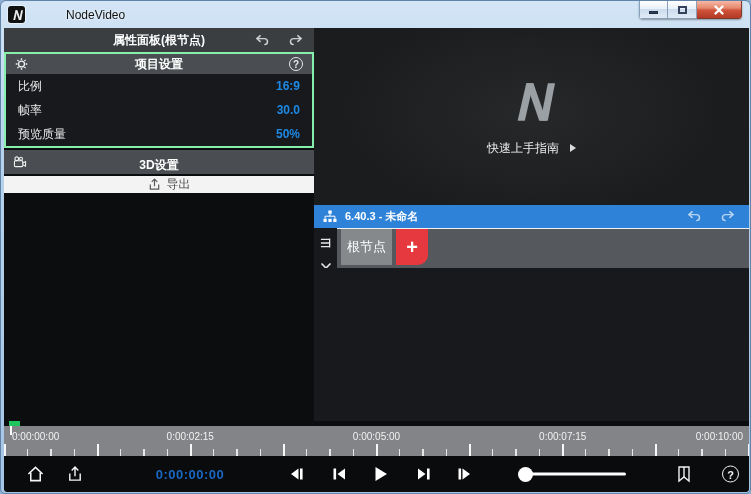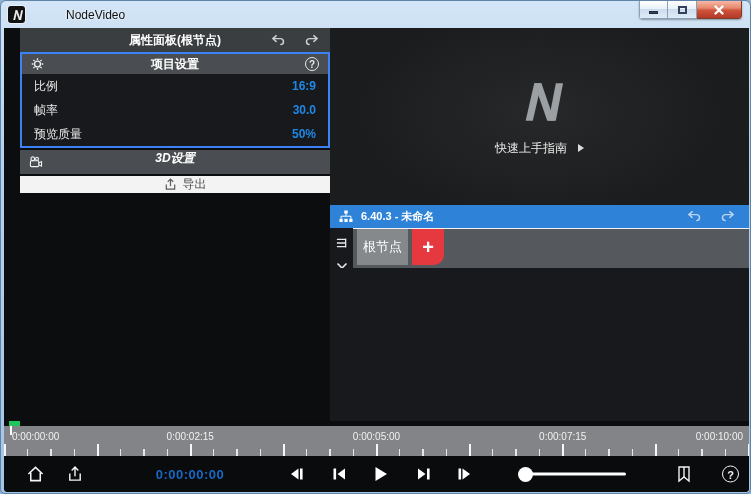--- a/index.html
+++ b/index.html
@@ -17,41 +17,41 @@
   .win-btns { position:absolute; top:0; right:8px; display:flex; height:18px; border-radius:0 0 4px 4px; overflow:hidden; box-shadow:0 1px 2px rgba(0,0,0,.35); }
   .win-btn { height:18px; display:flex; align-items:center; justify-content:center; border:1px solid #87a0bb; border-top:none; cursor:default; }
   .win-btn.min,.win-btn.max { width:29px; background:linear-gradient(180deg,#ffffff 0%,#e9f1fa 45%,#ccdcee 50%,#dfeaf6 100%); }
   .win-btn.max { border-left:none; }
   .win-btn.close { width:45px; background:linear-gradient(180deg,#f6b6a5 0%,#e78a6f 40%,#cf523a 55%,#b23a28 100%); border-color:#7e3a2c; border-left:none; }
   .glyph-min { width:9px; height:3px; background:#33425a; border:1px solid #1f2c3f; margin-top:5px; }
   .glyph-max { width:9px; height:8px; border:2px solid #33425a; background:transparent; }
 
   
   .content { position:absolute; top:27px; left:3px; width:745px; height:464px; background:#0c0d0e; display:flex; flex-direction:column; border-radius:0 0 4px 4px; overflow:hidden; }
-  .main { display:flex; height:393px;margin-left:16px; }
+  .main { display:flex; height:393px; }
 
   
   .left-panel { width:310px; background:#0c0d0e; display:flex; flex-direction:column; }
   .pp-header { height:24px; background:#3a3e41; position:relative; display:flex; align-items:center; justify-content:center; }
   .pp-header .pp-title { color:#fff; font-size:12px; font-weight:bold; }
   .hist-icons { position:absolute; right:10px; top:0; height:100%; display:flex; align-items:center; gap:20px; }
   .hist-icons svg { display:block; }
 
-  .project-block { border:2px solid #3b82f6; background:#17191c; }
+  .project-block { border:2px solid #86efac; background:#17191c; }
   .sec-header { height:20px; background:#4a4e52; position:relative; display:flex; align-items:center; justify-content:center; }
   .sec-header .sec-title { color:#fff; font-size:12px; font-weight:bold; }
   .sec-left { position:absolute; left:9px; top:50%; transform:translateY(-50%); display:flex; }
   .sec-right { position:absolute; right:9px; top:50%; transform:translateY(-50%); display:flex; }
   .help-circle { width:14px; height:14px; border:1.3px solid #e8e8e8; border-radius:50%; color:#e8e8e8; font-size:10px; font-weight:bold; display:flex; align-items:center; justify-content:center; }
 
   .prop-row { height:24px; display:flex; align-items:center; justify-content:space-between; padding:0 12px; background:#17191c;gap:24px; }
   .prop-label { color:#eaeaea; font-size:12px; }
   .prop-value { color:#1e88e5; font-size:12px; font-weight:bold; }
 
-  .sec-3d { height:24px; background:#4a4e52; position:relative; display:flex; align-items:flex-start; justify-content:center; margin-top:2px;font-style:italic; }
+  .sec-3d { height:24px; background:#4a4e52; position:relative; display:flex; align-items:flex-end; justify-content:center; margin-top:2px; }
   .sec-3d .sec-title { color:#fff; font-size:12px; font-weight:bold; }
 
   .export-row { height:17px; background:#f3f3f3; margin-top:2px; display:flex; align-items:center; justify-content:center; gap:6px; color:#4c4c4c; font-size:12px;padding-left:20px; }
   .left-rest { flex:1; background:#0c0d0e; }
 
   
   .right-panel { flex:1; display:flex; flex-direction:column; }
   .preview { height:177px; background:radial-gradient(ellipse 60% 80% at 50% 48%, #27282a 0%, #1b1c1e 75%); display:flex; flex-direction:column; align-items:center; justify-content:center; }
   .guide { margin-top:13px; display:flex; align-items:center; gap:11px; color:#ececec; font-size:12px; cursor:pointer; }
   .guide-arrow { width:0; height:0; border-left:6px solid #dcdcdc; border-top:4px solid transparent; border-bottom:4px solid transparent; }

